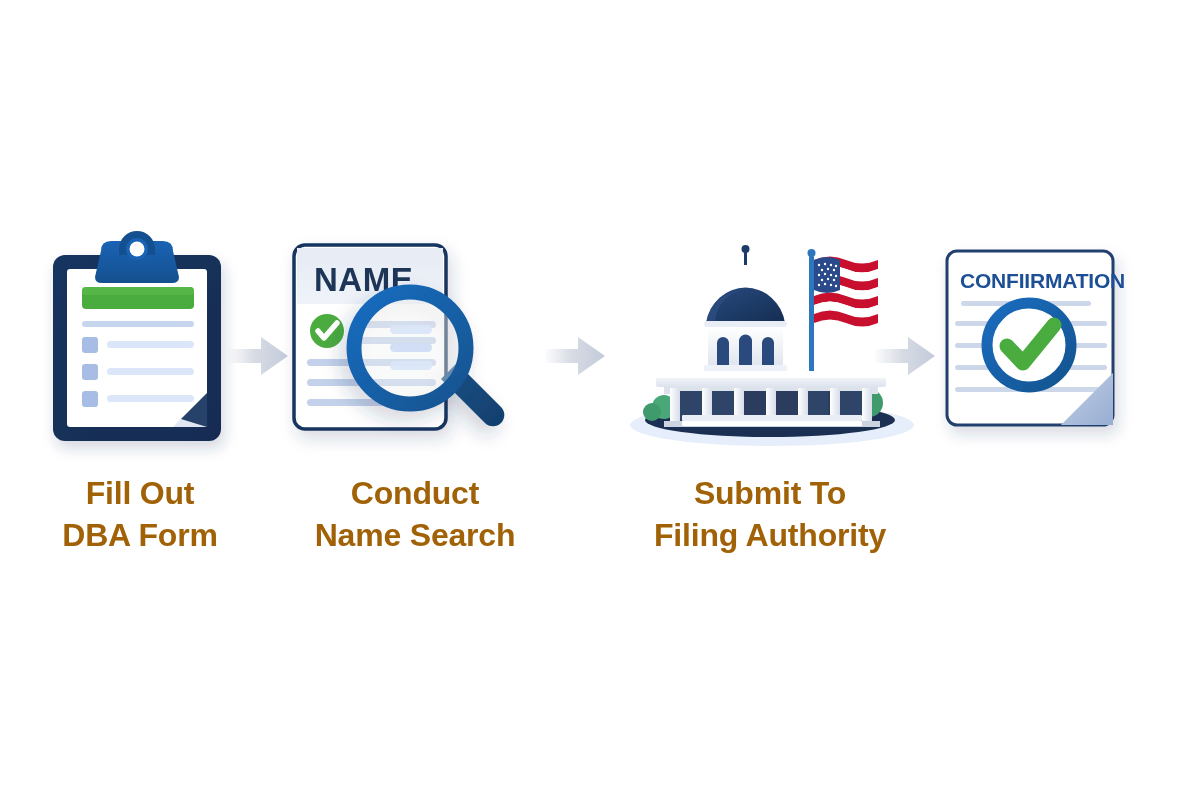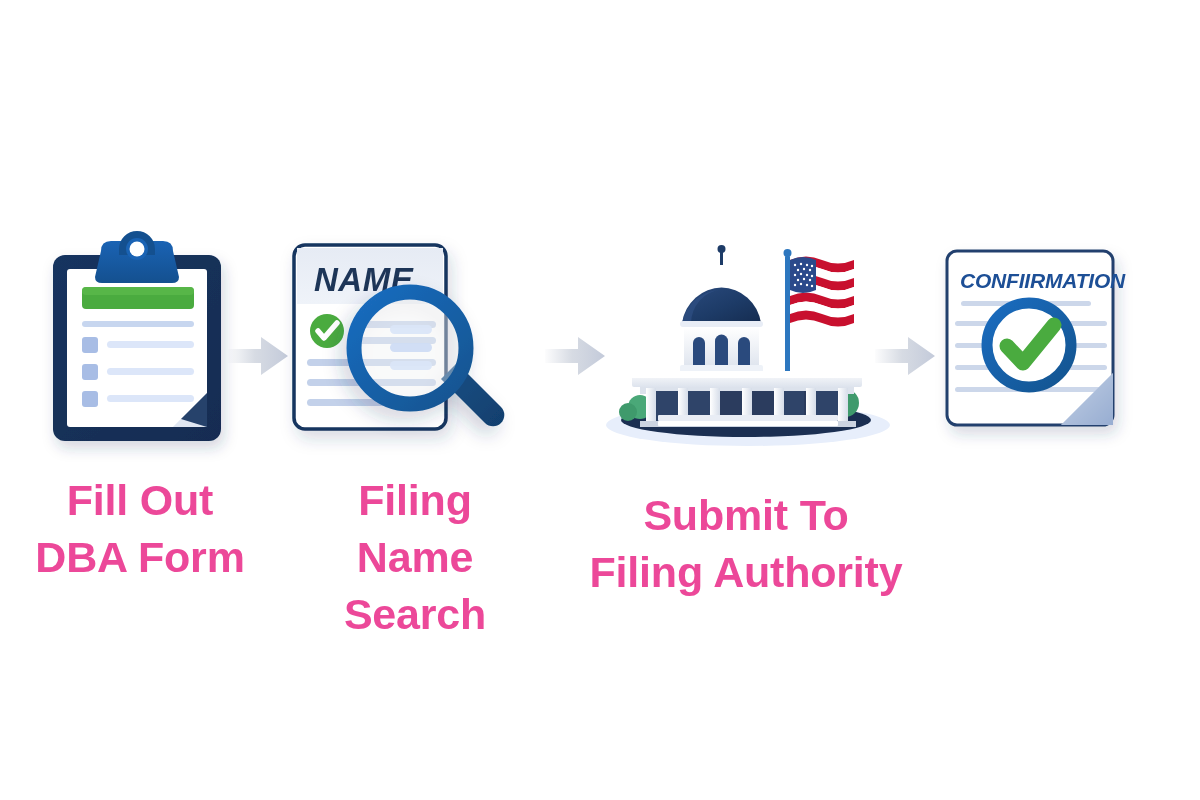--- a/index.html
+++ b/index.html
@@ -36,35 +36,34 @@
     top: 218px;
     display: flex;
     flex-direction: column;
     align-items: center;
   }
   .step-art {
     height: 230px;
     display: flex;
     align-items: flex-end;
     justify-content: center;
-    font-style: italic;
   }
   .step-label {
     margin-top: 24px;
     text-align: center;
-    color: #ec4899;
-    font-size: 43px;
+    color: #a16207;
+    font-size: 32px;
     line-height: 1.32;
     font-weight: 700;
     letter-spacing: -0.2px;
     white-space: pre-line;
   }
   .step1 { left: 22px;  width: 236px; }
   .step2 { left: 288px; width: 254px; }
-  .step3 { left: 588px; width: 316px; gap: 15px; }
+  .step3 { left: 612px; width: 316px; }
   .step4 { left: 908px; width: 244px; }
 
   .arrow {
     position: absolute;
     top: 332px;
   }
   .arrow1 { left: 228px; }
   .arrow2 { left: 545px; }
   .arrow3 { left: 875px; }
   svg { display: block; overflow: visible; }
@@ -184,21 +183,21 @@
           <circle cx="122" cy="115" r="56" fill="none" stroke="url(#lensRing)" stroke-width="15"></circle>
         </g>
 
         <g opacity="0.95">
           <rect x="102" y="92" width="42" height="9" rx="4.5" fill="#dbe6f8"></rect>
           <rect x="102" y="110" width="42" height="9" rx="4.5" fill="#cfddf5"></rect>
           <rect x="102" y="128" width="42" height="9" rx="4.5" fill="#dbe6f8"></rect>
         </g>
       </svg>
     </div>
-    <div class="step-label">Filing
+    <div class="step-label">Conduct
 Name Search</div>
   </div>
 
   <div class="arrow arrow2">
     <svg width="62" height="48" viewBox="0 0 62 48" aria-hidden="true">
       <defs>
         <linearGradient id="arrGrad2" x1="0" y1="0" x2="1" y2="0">
           <stop offset="0" stop-color="#c9cfda" stop-opacity="0.05"></stop>
           <stop offset="0.45" stop-color="#c9cfda" stop-opacity="0.75"></stop>
           <stop offset="1" stop-color="#c3cada" stop-opacity="1"></stop>

